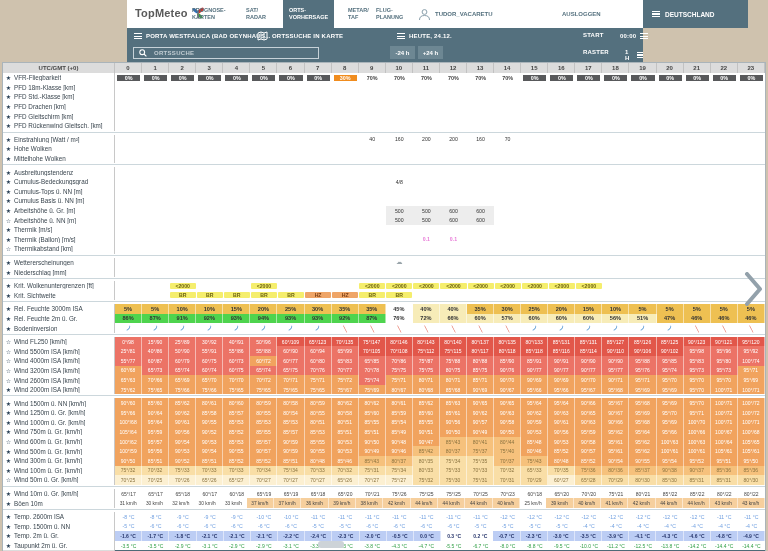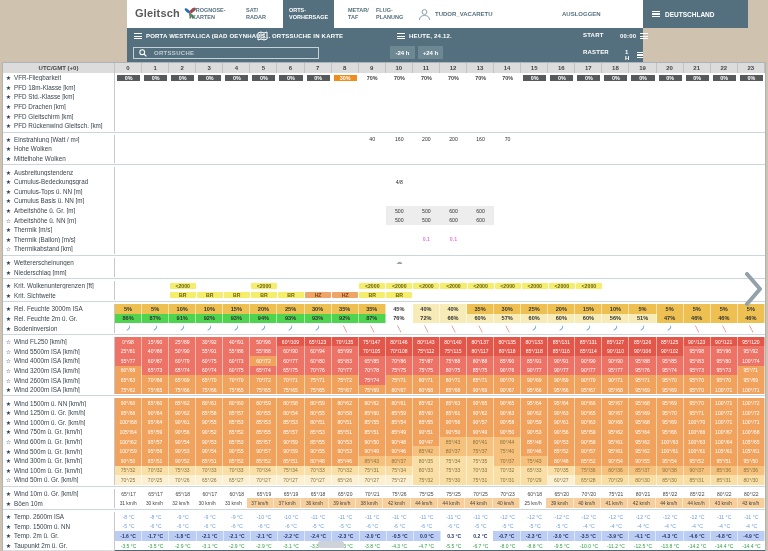--- a/index.html
+++ b/index.html
@@ -71,21 +71,21 @@
      border-radius:3px;cursor:pointer;}
   svg{display:block;}
 </style>
 </head>
 <body>
 
 <div class="stage">
 
   <div class="nav">
     <div class="logo">
-      <span class="logo-text">Gleitsch</span>
+      <span class="logo-text">TopMeteo</span>
       <span>
         <svg width="14" height="14" viewBox="0 0 14 14">
           <ellipse cx="9.5" cy="4.5" rx="4" ry="1.7" transform="rotate(-40 9.5 4.5)" fill="#d03028"></ellipse>
           <ellipse cx="4.5" cy="4.8" rx="3.4" ry="1.5" transform="rotate(40 4.5 4.8)" fill="#2b6cb8"></ellipse>
           <ellipse cx="8.8" cy="9.8" rx="3.4" ry="1.5" transform="rotate(40 8.8 9.8)" fill="#3fa13f"></ellipse>
           <rect x="6.4" y="5.6" width="1.6" height="7" fill="#777"></rect>
         </svg>
       </span>
     </div>
     <div class="tab" style="left:65px;">PROGNOSE-

